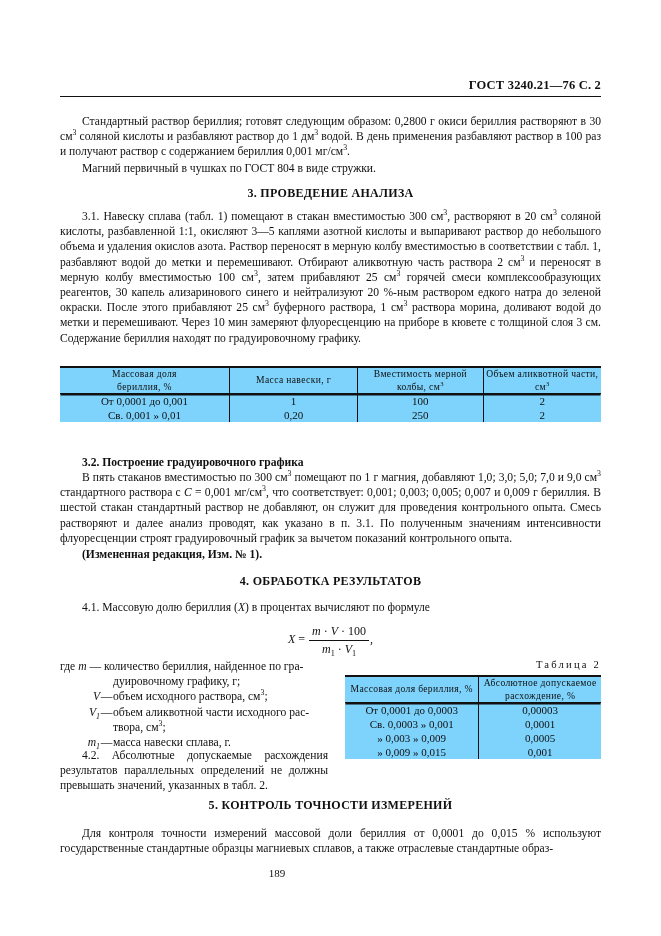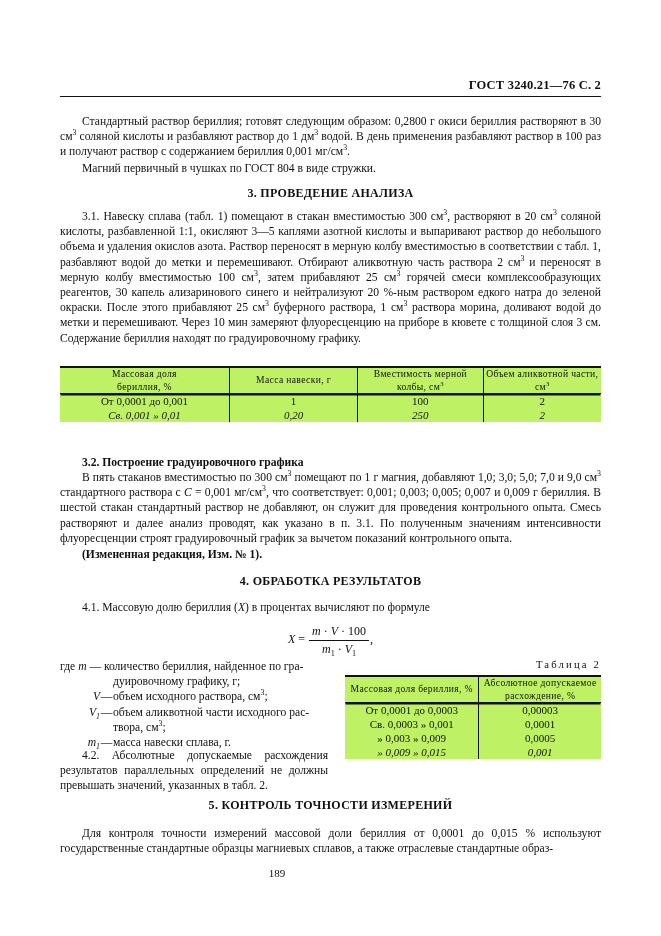--- a/index.html
+++ b/index.html
@@ -66,21 +66,21 @@
     position: absolute;
     text-align: right;
     font-size: 10.6px;
     letter-spacing: 2.2px;
   }
   
   table.gost {
     border-collapse: collapse;
     position: absolute;
     font-size: 10px;
-    background: #bef264;
+    background: #7dd3fc;
   }
   table.gost td, table.gost th {
     border-left: 1px solid #111;
     padding: 0;
     vertical-align: middle;
     font-weight: normal;
   }
   table.gost tr > td:first-child,
   table.gost tr > th:first-child { border-left: none; }
   .t-top { border-top: 2.6px solid #111; }
@@ -92,21 +92,21 @@
     letter-spacing: 0.35px;
     font-size: 9.6px;
   }
   .bodycell {
     text-align: center;
     line-height: 14px;
     font-size: 11px;
     padding: 0;
   }
   .rowpad-top td { padding-top: 7px; }
-  .rowpad-bot td { padding-bottom: 7px; font-style: italic; }
+  .rowpad-bot td { padding-bottom: 7px; }
   .t1wrap, .t2wrap { position: absolute; }
   
   .formula {
     position: absolute;
     width: 541px;
     left: 60px;
     text-align: center;
     font-size: 12px;
   }
   .frac {

